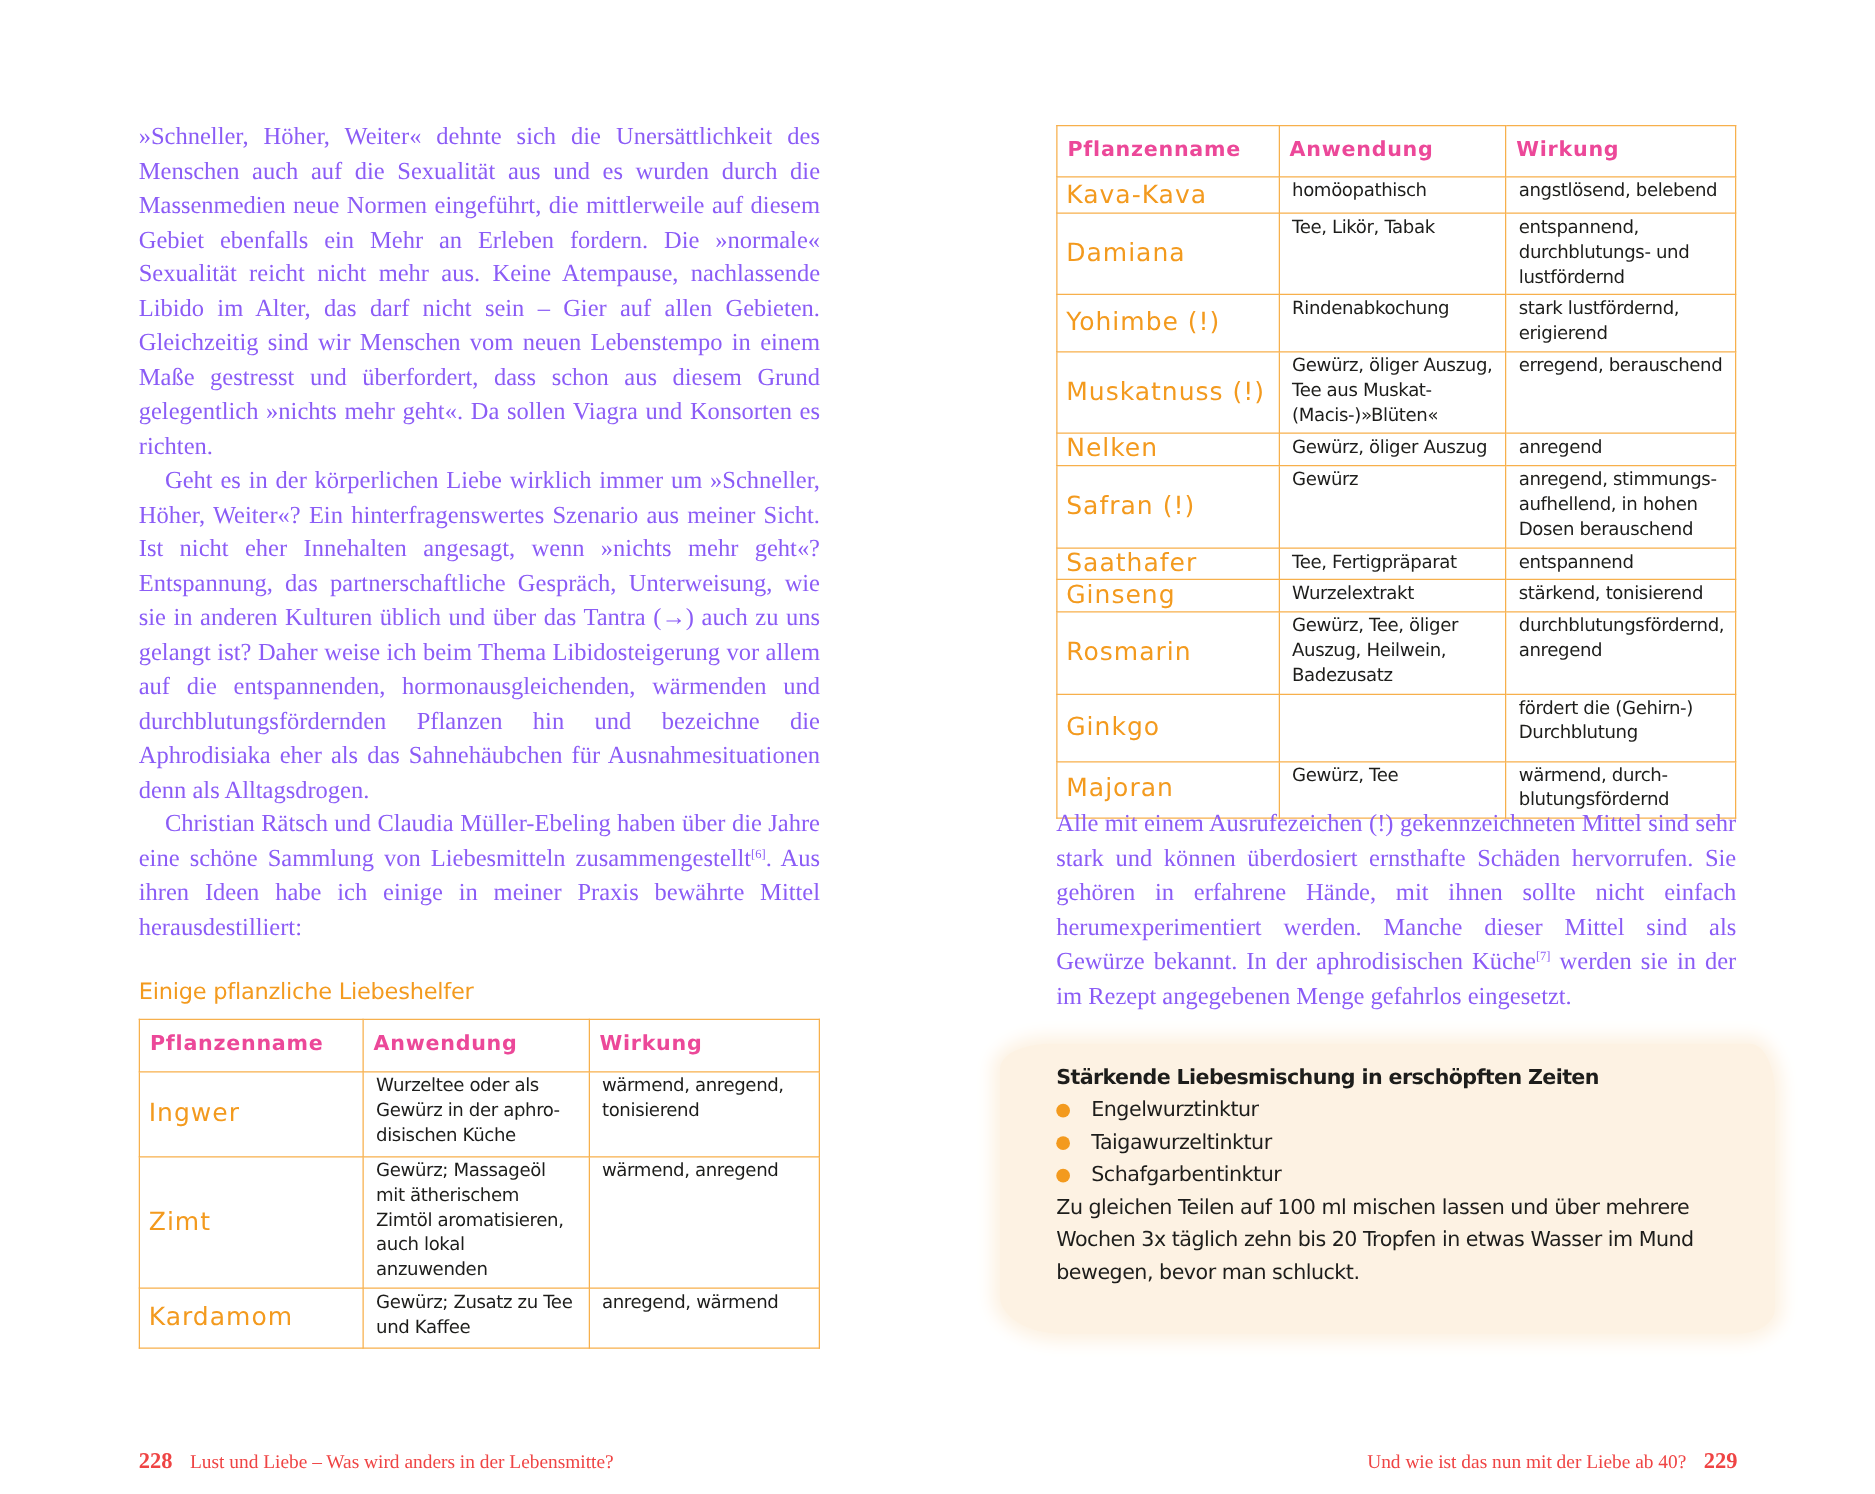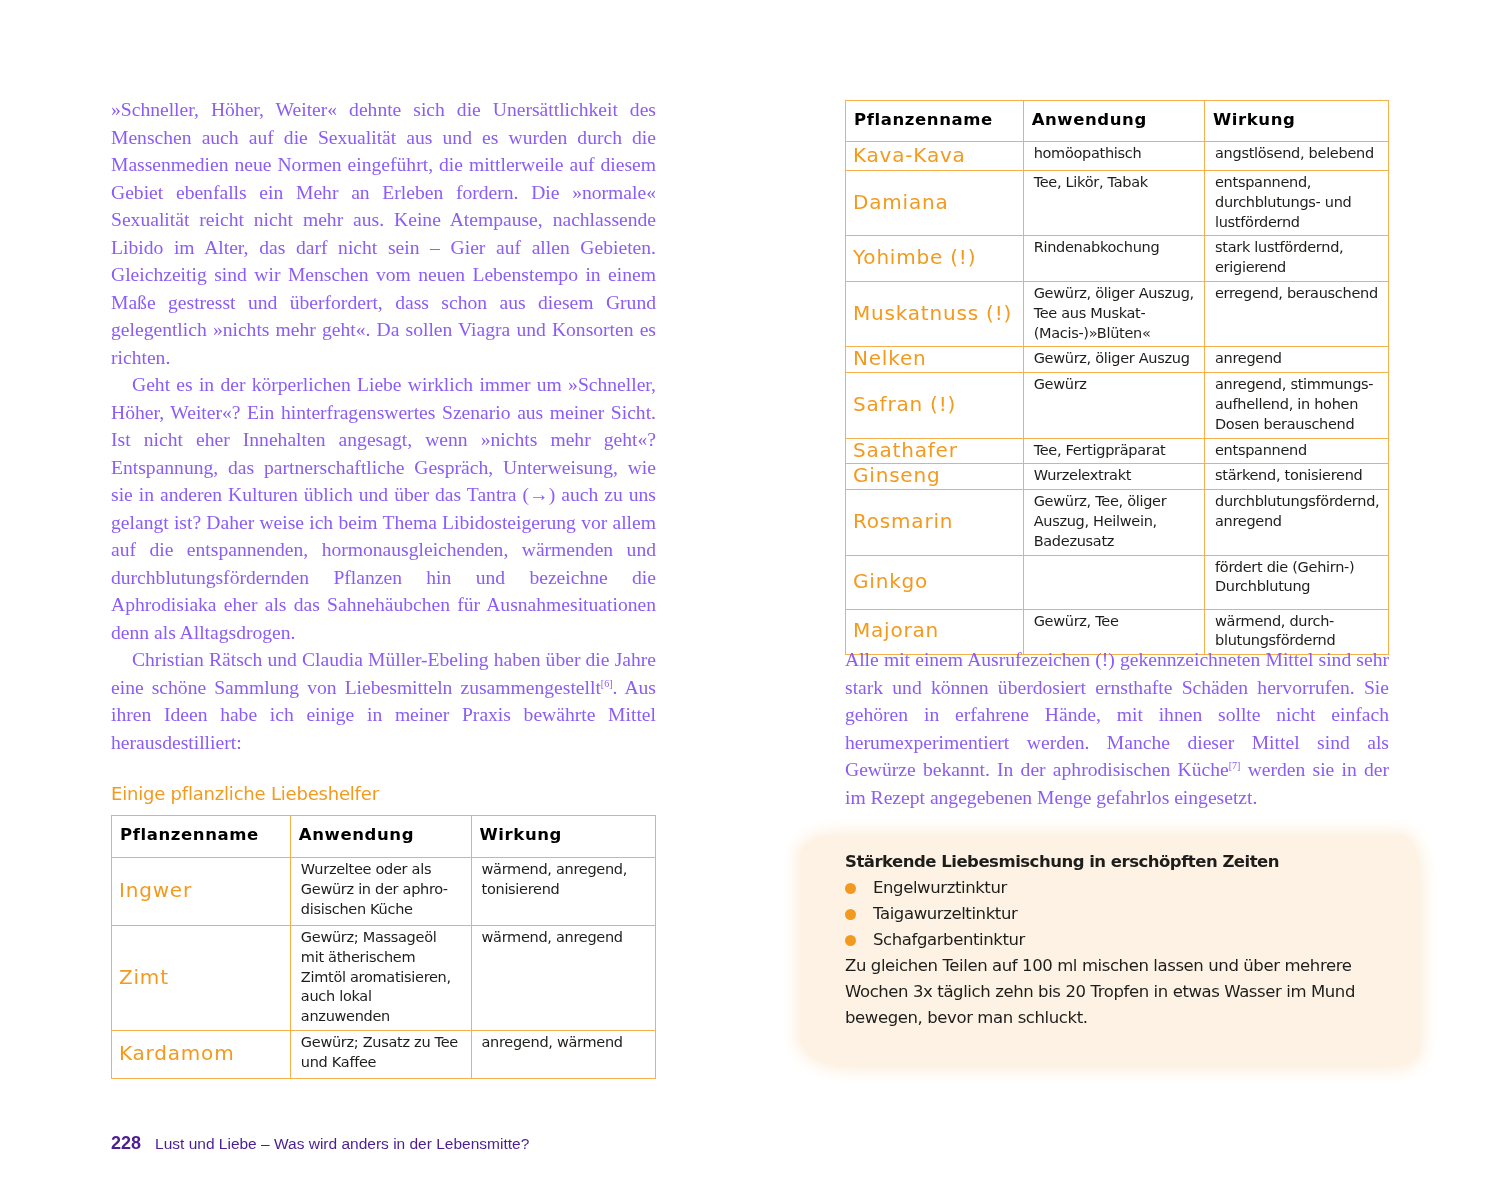--- a/index.html
+++ b/index.html
@@ -39,21 +39,21 @@
     font-family: "DejaVu Sans", "Liberation Sans", sans-serif;
     color: #1d1d1b;
   }
   table.plants th, table.plants td {
     border: 1.5px solid #f7b04c;
     vertical-align: top;
     text-align: left;
     font-weight: normal;
   }
   table.plants th {
-    color: #000000; font-weight: bold; font-size: 16.5px;
+    color: #ec4899; font-weight: bold; font-size: 16.5px;
     letter-spacing: 0.6px;
     padding: 9px 8px 0 8px;
     vertical-align: top;
   }
   table.plants td {
     font-size: 14.5px; line-height: 19.8px;
     padding: 2px 8px 3px 10px;
     letter-spacing: -0.3px;
   }
   table.plants td.name {
@@ -86,23 +86,23 @@
   }
   .recipe-title { font-weight: bold; letter-spacing: -0.5px; }
   .recipe-list { list-style: none; }
   .recipe-list li { position: relative; padding-left: 28px; }
   .bullet {
     position: absolute; left: 0; top: 8px; width: 11px; height: 11px;
     border-radius: 50%; background: #f39a1e; display: inline-block;
   }
 
   .footer {
-    position: absolute; top: 1133px;
-    font-family: Liberation Sans, sans-serif;
-    font-size: 15.5px; color: #4c1d95; white-space: nowrap;
+    position: absolute; top: 1158px;
+    font-family: Liberation Serif, serif;
+    font-size: 15.5px; color: #ef4444; white-space: nowrap;
   }
   .footer .pnum { font-size: 18px; font-weight: bold; }
   .footer-left { left: 111px; }
   .footer-left .pnum { margin-right: 14px; }
   .footer-right { right: 110px; }
   .footer-right .pnum { margin-left: 14px; }
 </style>
 </head>
 <body>
 
@@ -235,13 +235,16 @@
   <div class="recipe-content">
     <div class="recipe-title">Stärkende Liebesmischung in erschöpften Zeiten</div>
     <ul class="recipe-list">
       <li><span class="bullet"></span><span>Engelwurztinktur</span></li>
       <li><span class="bullet"></span><span>Taigawurzeltinktur</span></li>
       <li><span class="bullet"></span><span>Schafgarbentinktur</span></li>
     </ul>
     <div>Zu gleichen Teilen auf 100 ml mischen lassen und über mehrere Wochen 3x täglich zehn bis 20 Tropfen in etwas Wasser im Mund bewegen, bevor man schluckt.</div>
   </div>
 
+  <div class="footer footer-right">
+    <span>Und wie ist das nun mit der Liebe ab 40?</span><span class="pnum">229</span>
+  </div>
 </div>
 
 </body></html>

